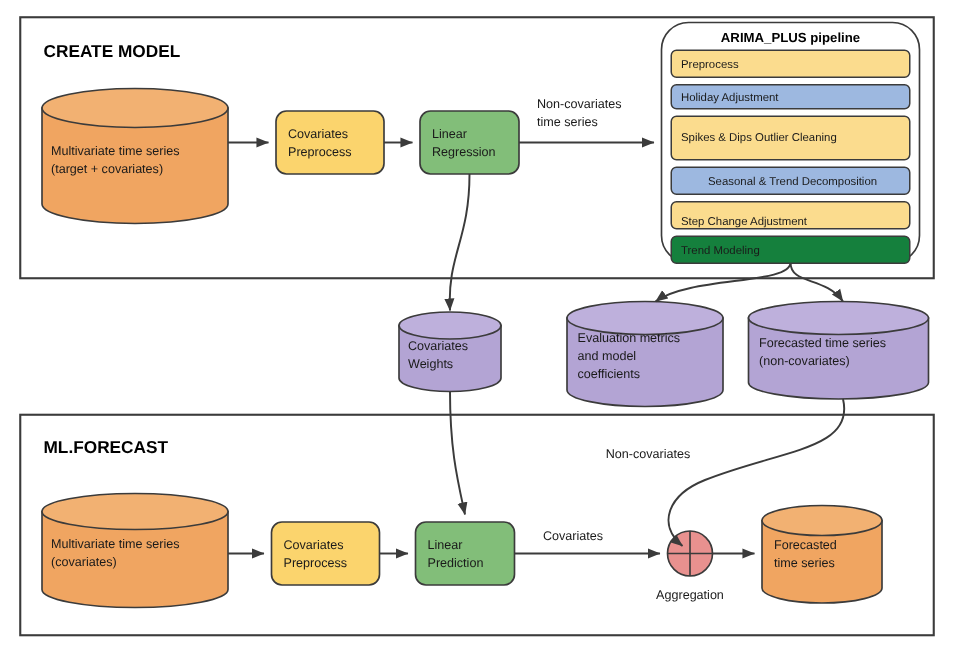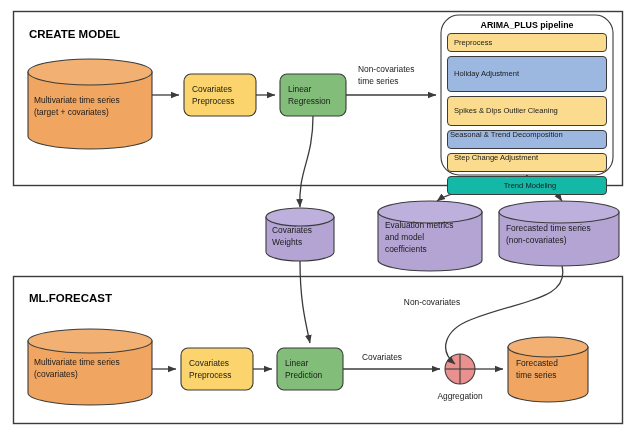--- a/index.html
+++ b/index.html
@@ -181,30 +181,30 @@
     <path class="edge" d="M300,261 C300,300 305,320 310,343" marker-end="url(#arrow)"></path>
     <path class="edge" d="M562,266 C570,300 520,300 470,320 C445,330 438,350 455,364" marker-end="url(#arrow)"></path>
     <text class="edge-label" x="432" y="305" text-anchor="middle">Non-covariates</text>
 
   </svg>
 
   <div id="pipeline-steps" style="position:absolute; left:447px; top:33px; width:160px;">
   <div style="box-sizing: border-box; height: 19px; margin-bottom: 4px; border: 1px solid rgb(59, 59, 59); border-radius: 4px; display: flex; align-items: center; padding-left: 6px; background: rgb(251, 220, 142);">
         <span style="font-family: &quot;Liberation Sans&quot;, sans-serif; font-size: 7.6px; color: rgb(26, 26, 26); line-height: 1;">Preprocess</span>
       </div>
-      <div style="box-sizing: border-box; height: 36px; margin-bottom: 4px; border: 1px solid rgb(59, 59, 59); border-radius: 4px; display: flex; align-items: center; padding-left: 6px; background: rgb(157, 184, 224);">
+      <div style="box-sizing: border-box; height: 17px; margin-bottom: 4px; border: 1px solid rgb(59, 59, 59); border-radius: 4px; display: flex; align-items: center; padding-left: 6px; background: rgb(157, 184, 224);">
         <span style="font-family: &quot;Liberation Sans&quot;, sans-serif; font-size: 7.6px; color: rgb(26, 26, 26); line-height: 1;">Holiday Adjustment</span>
       </div>
       <div style="box-sizing: border-box; height: 30px; margin-bottom: 4px; border: 1px solid rgb(59, 59, 59); border-radius: 4px; display: flex; align-items: center; padding-left: 6px; background: rgb(251, 220, 142);">
         <span style="font-family: &quot;Liberation Sans&quot;, sans-serif; font-size: 7.6px; color: rgb(26, 26, 26); line-height: 1;">Spikes &amp; Dips Outlier Cleaning</span>
       </div>
-      <div style="box-sizing: border-box; height: 19px; margin-bottom: 4px; border: 1px solid rgb(59, 59, 59); border-radius: 4px; display: flex; padding-left: 2px; background: rgb(157, 184, 224);">
+      <div style="box-sizing: border-box; height: 19px; margin-bottom: 4px; border: 1px solid rgb(59, 59, 59); border-radius: 4px; display: flex; align-items: center; padding-left: 24px; background: rgb(157, 184, 224);">
         <span style="font-family: &quot;Liberation Sans&quot;, sans-serif; font-size: 7.6px; color: rgb(26, 26, 26); line-height: 1;">Seasonal &amp; Trend Decomposition</span>
       </div>
-      <div style="box-sizing: border-box; height: 19px; margin-bottom: 4px; border: 1px solid rgb(59, 59, 59); border-radius: 4px; display: flex; align-items: flex-start; padding-left: 6px; background: rgb(251, 220, 142);">
+      <div style="box-sizing: border-box; height: 19px; margin-bottom: 4px; border: 1px solid rgb(59, 59, 59); border-radius: 4px; display: flex; align-items: flex-end; padding-left: 6px; background: rgb(251, 220, 142);">
         <span style="font-family: &quot;Liberation Sans&quot;, sans-serif; font-size: 7.6px; color: rgb(26, 26, 26); line-height: 1;">Step Change Adjustment</span>
       </div>
-      <div style="box-sizing: border-box; height: 19px; margin-bottom: 4px; border: 1px solid rgb(59, 59, 59); border-radius: 4px; display: flex; align-items: center; padding-left: 6px; background: #14b8a6; justify-content: center;">
+      <div style="box-sizing: border-box; height: 19px; margin-bottom: 4px; border: 1px solid rgb(59, 59, 59); border-radius: 4px; display: flex; align-items: center; padding-left: 6px; background: #15803d;">
         <span style="font-family: &quot;Liberation Sans&quot;, sans-serif; font-size: 7.6px; color: rgb(26, 26, 26); line-height: 1;">Trend Modeling</span>
       </div>
     </div>
 
 </div>
 
 </body></html>

